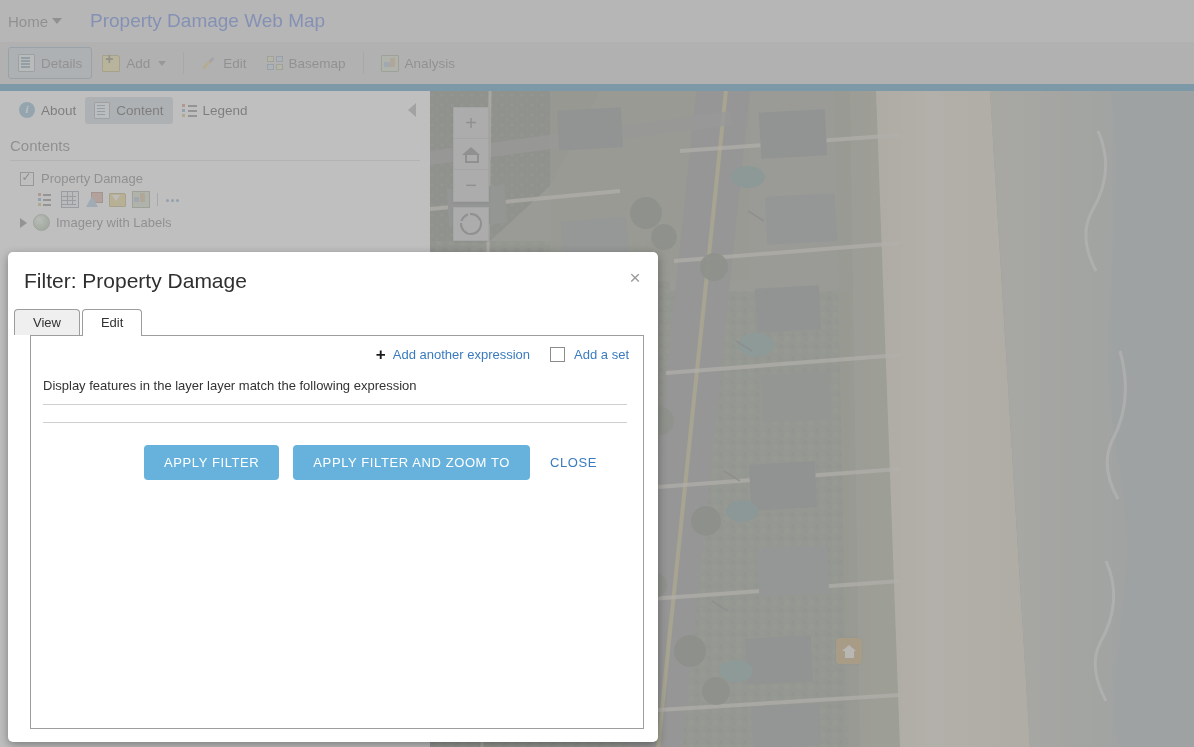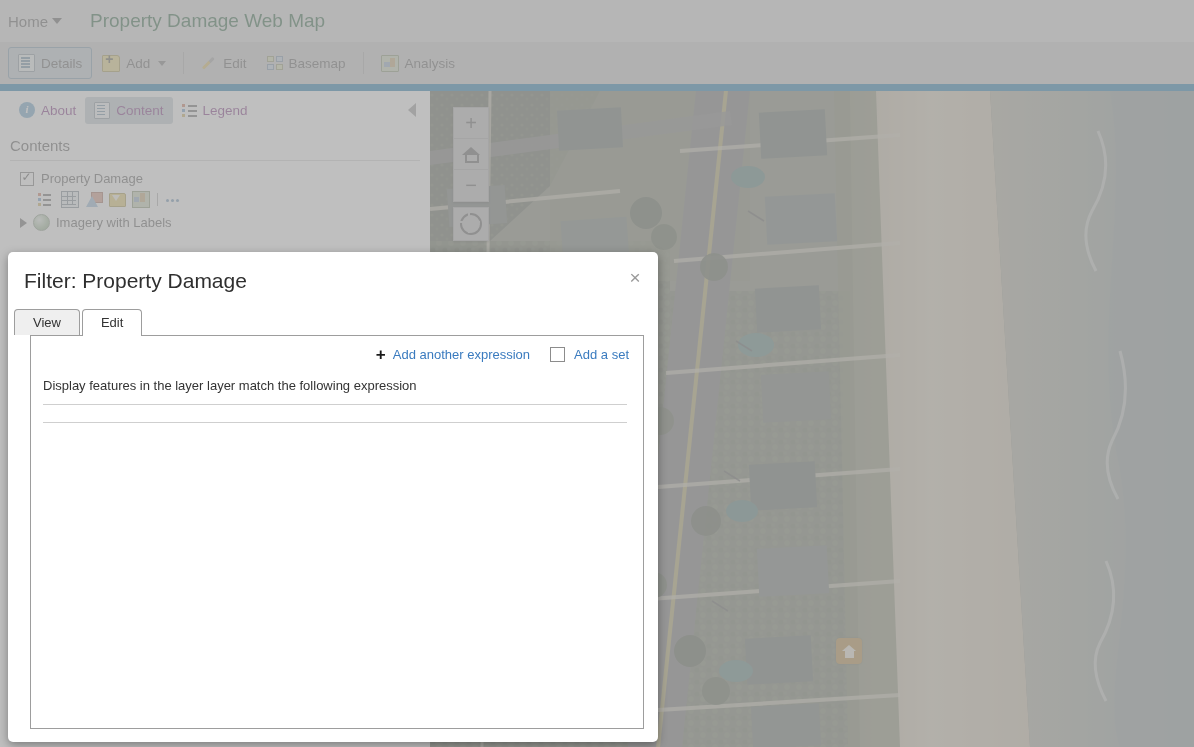--- a/index.html
+++ b/index.html
@@ -31,21 +31,21 @@
     cursor: pointer;
   }
   .caret-down {
     width: 0; height: 0;
     border-left: 5px solid transparent;
     border-right: 5px solid transparent;
     border-top: 6px solid #4c4c4c;
     display: inline-block;
   }
   .app-title {
-    font-size: 19px; color: #14532d;
+    font-size: 19px; color: #1d4ed8;
     margin-left: 28px;
     font-weight: 400;
     white-space: nowrap;
   }
 
   
   .toolbar {
     position: absolute; left: 0; top: 42px;
     width: 1194px; height: 49px;
     background: #c9c9c9;
@@ -201,21 +201,21 @@
     box-sizing: border-box;
   }
   .panel-tabs {
     display: flex; align-items: center;
     height: 38px;
     padding: 0 10px;
     position: relative;
   }
   .panel-tab {
     display: flex; align-items: center; gap: 6px;
-    font-size: 13.5px; color: #701a75;
+    font-size: 13.5px; color: #000000;
     padding: 5px 9px;
     border-radius: 3px;
     cursor: pointer;
     white-space: nowrap;
   }
   .panel-tab.active { background: #bcc8cf; }
   .ic-about {
     width: 16px; height: 16px;
     background: #5e9bc4; border-radius: 50%;
     position: relative;
@@ -835,16 +835,21 @@
         <div class="add-set">
           <span class="set-check"></span>
           <span>Add a set</span>
         </div>
       </div>
 
       <div class="expr-desc">Display features in the layer layer match the following expression</div>
       <div class="expr-rule"></div>
       <div class="expr-rule2"></div>
 
+      <div class="dlg-buttons">
+        <button class="btn-primary">APPLY FILTER</button>
+        <button class="btn-primary">APPLY FILTER AND ZOOM TO</button>
+        <button class="btn-text">CLOSE</button>
+      </div>
     </div>
   </div>
 
 </div>
 
 </body></html>

